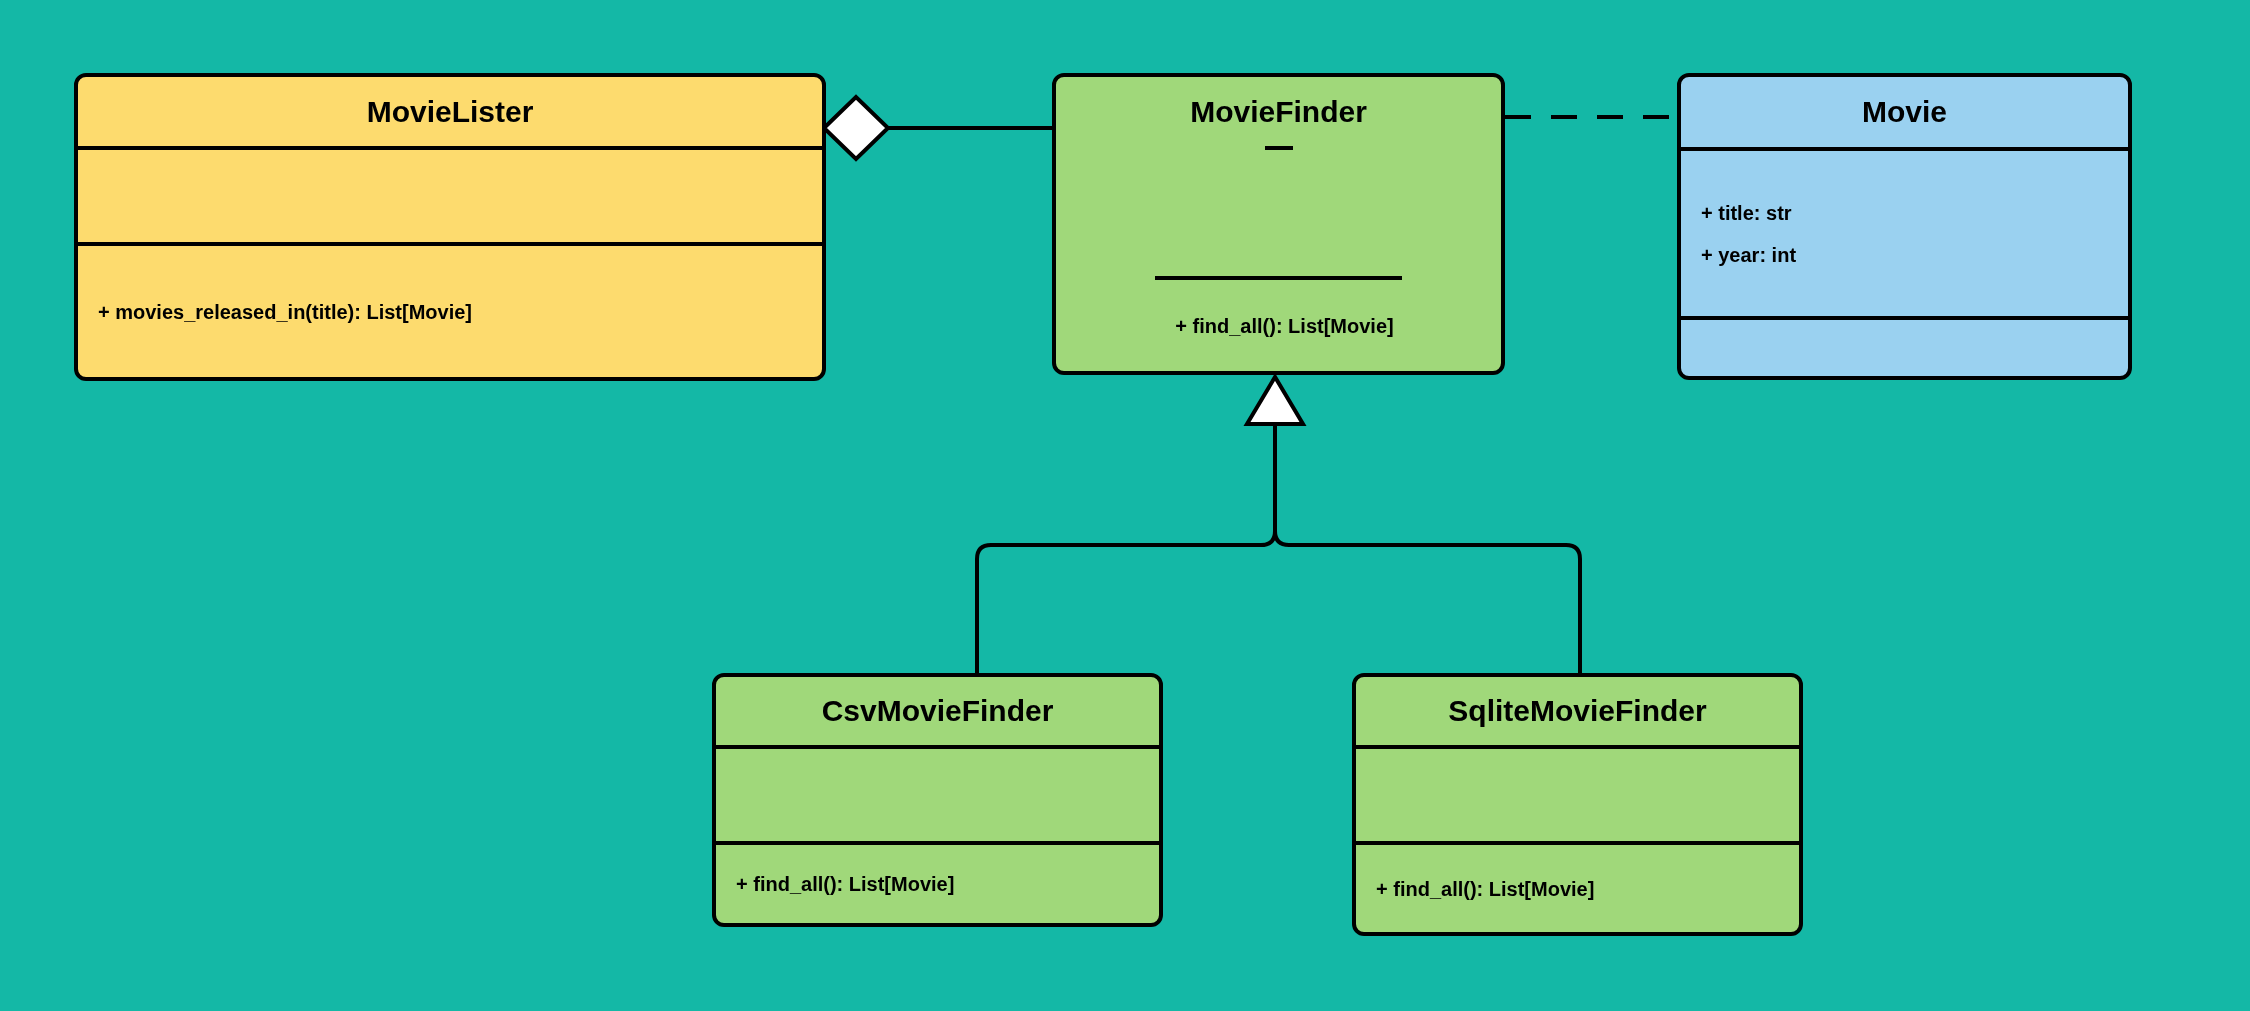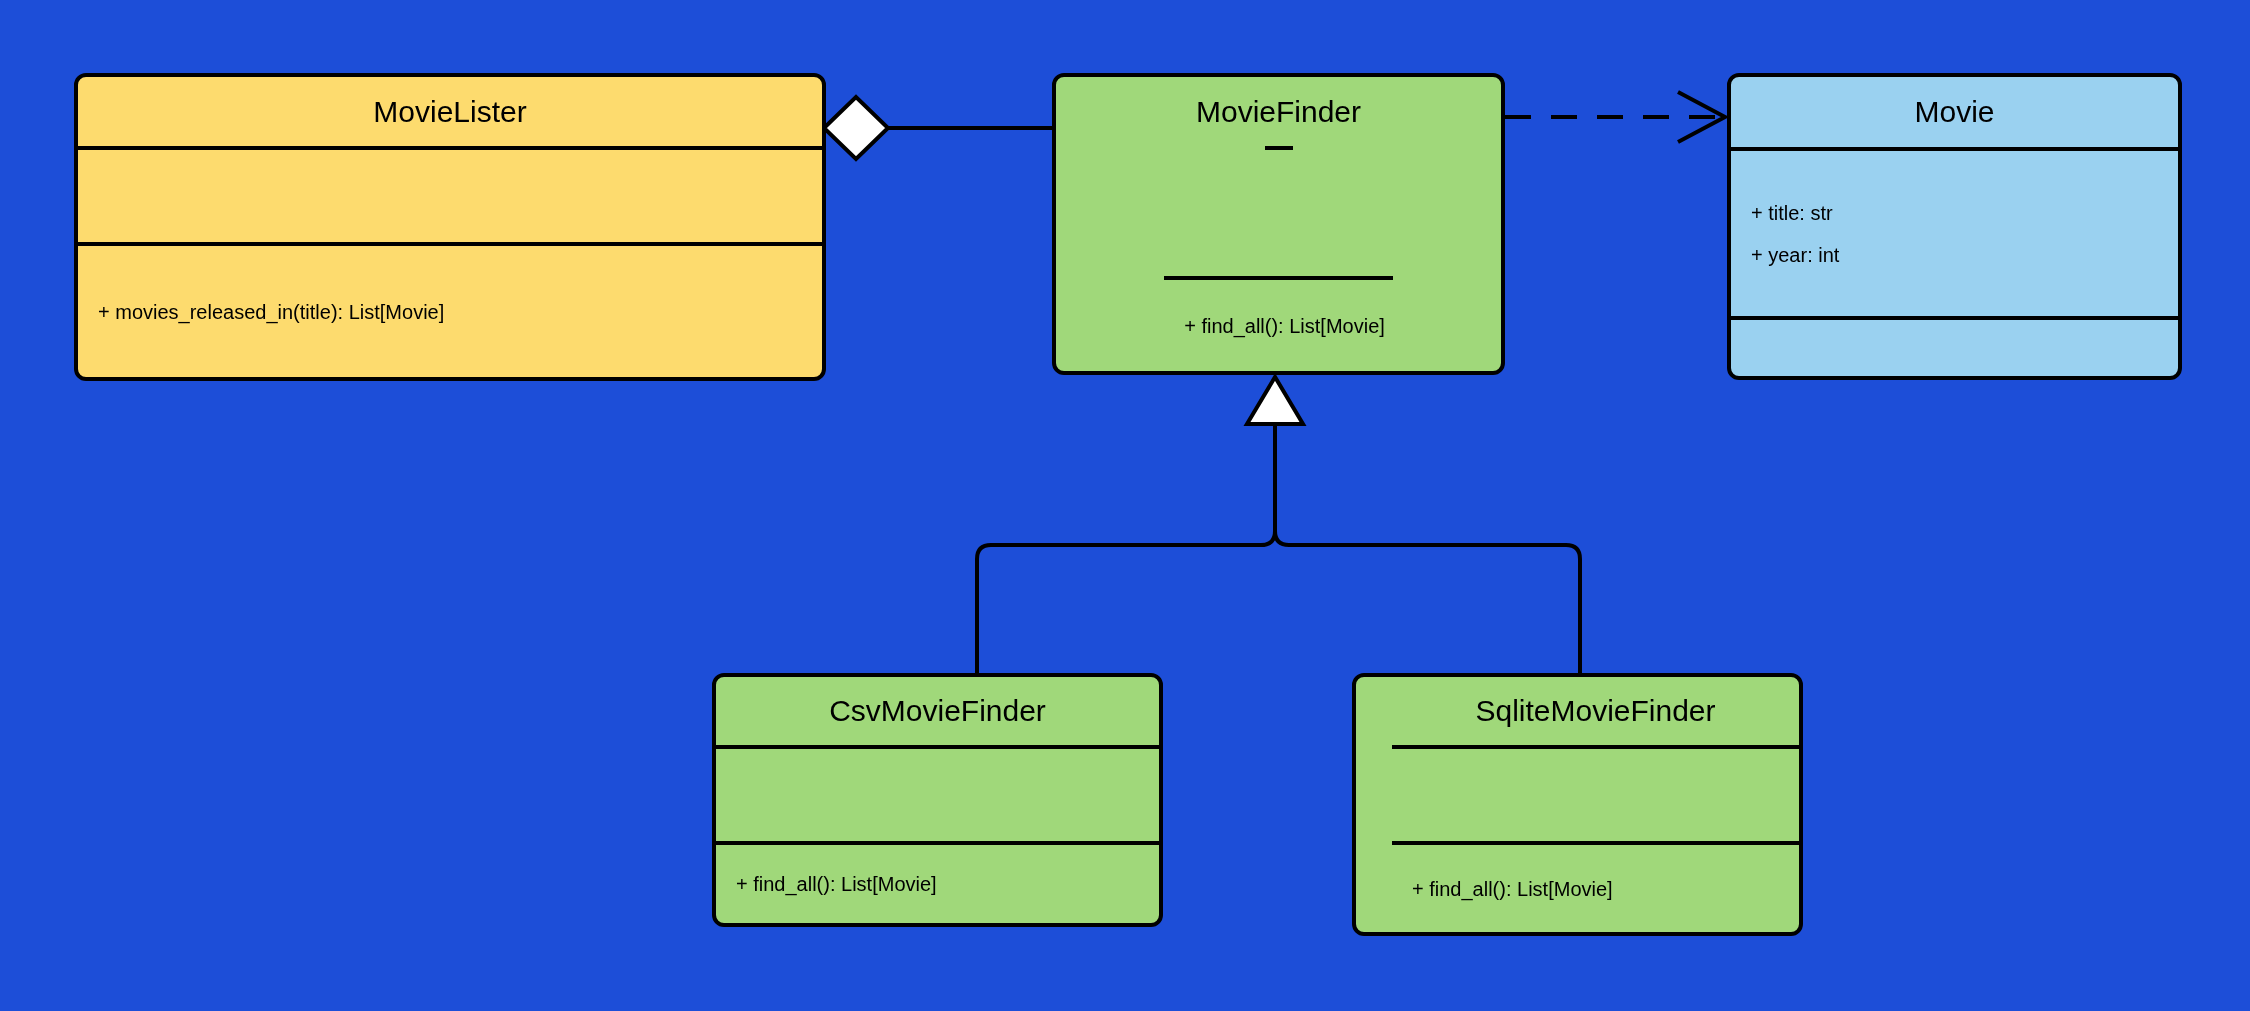--- a/index.html
+++ b/index.html
@@ -3,22 +3,23 @@
 <meta charset="utf-8">
 <style>
   * { margin: 0; padding: 0; box-sizing: border-box; }
   html, body { background: #ffffff; }
   body { font-family: "Liberation Sans", sans-serif; color: #000000; }
 
   .canvas {
     position: relative;
     width: 2250px;
     height: 1011px;
-    background: #1d4ed8;
+    background: #14b8a6;
     overflow: hidden;
+    font-weight: bold;
   }
 
   .connector-layer {
     position: absolute;
     left: 0; top: 0;
     width: 2250px;
     height: 1011px;
   }
 
   .uml-class {
@@ -54,21 +55,21 @@
 
   
   #box-movie-lister   { left: 74px;   top: 73px;  width: 752px; height: 308px; }
   #box-movie-lister   .uml-title { height: 69px; }
   #box-movie-lister   .attrs { height: 96px; }
 
   #box-movie-finder   { left: 1052px; top: 73px;  width: 453px; height: 302px; }
   #box-movie-finder   .uml-title { height: 69px; }
   #box-movie-finder   .attrs { height: 130px; }
 
-  #box-movie          { left: 1727px; top: 73px;  width: 455px; height: 307px; }
+  #box-movie          { left: 1677px; top: 73px;  width: 455px; height: 307px; }
   #box-movie          .uml-title { height: 70px; }
   #box-movie          .attrs { height: 169px; line-height: 42px; }
 
   #box-csv-movie-finder    { left: 712px;  top: 673px; width: 451px; height: 254px; }
   #box-csv-movie-finder    .uml-title { height: 68px; }
   #box-csv-movie-finder    .attrs { height: 96px; }
 
   #box-sqlite-movie-finder { left: 1352px; top: 673px; width: 451px; height: 263px; }
   #box-sqlite-movie-finder .uml-title { height: 68px; }
   #box-sqlite-movie-finder .attrs { height: 96px; }
@@ -117,21 +118,21 @@
   </div>
 
   <div class="uml-class" id="box-csv-movie-finder" style="background-color: rgb(160, 216, 122);">
     <div class="uml-title">CsvMovieFinder</div>
     <div class="uml-compartment attrs"></div>
     <div class="uml-compartment grow">
       <div>+ find_all(): List[Movie]</div>
     </div>
   </div>
 
-  <div class="uml-class" id="box-sqlite-movie-finder" style="background-color: rgb(160, 216, 122); padding-left: 36px;">
+  <div class="uml-class" id="box-sqlite-movie-finder" style="background-color: rgb(160, 216, 122);">
     <div class="uml-title">SqliteMovieFinder</div>
     <div class="uml-compartment attrs"></div>
     <div class="uml-compartment grow">
       <div>+ find_all(): List[Movie]</div>
     </div>
   </div>
 
 </div>
 
 </body></html>

